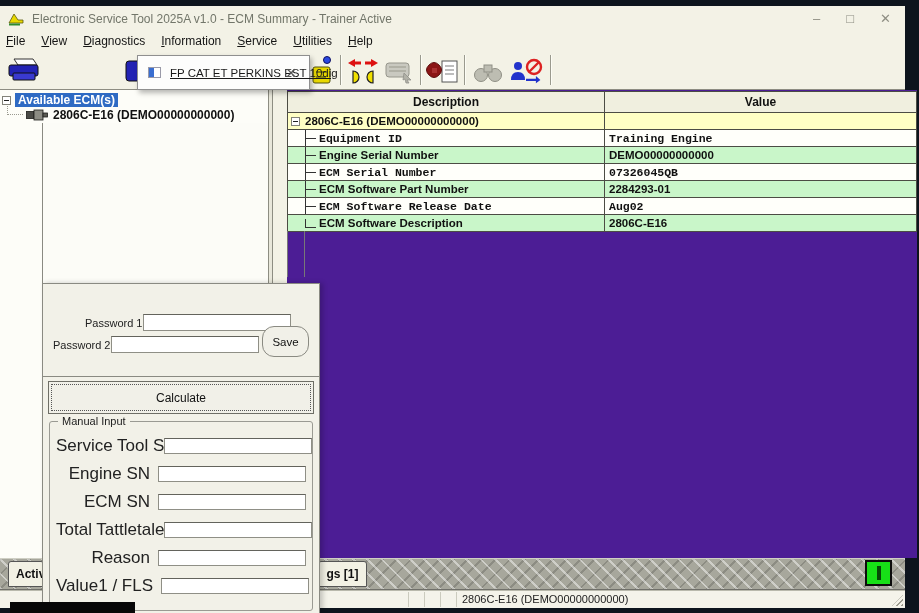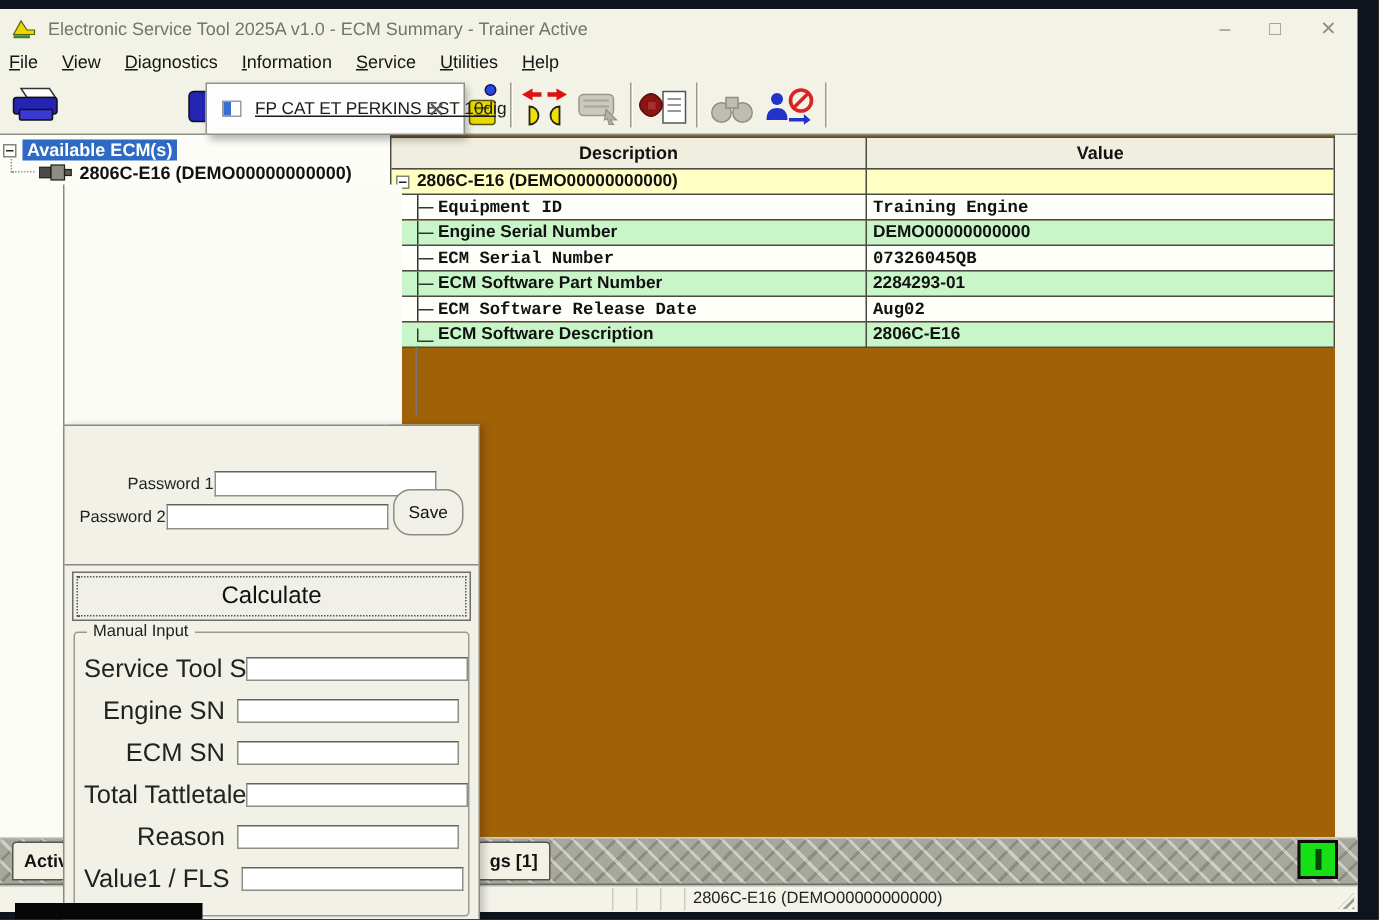--- a/index.html
+++ b/index.html
@@ -32,21 +32,21 @@
   .expander{width:9px;height:9px;border:1px solid#838379;background:#fff;position:relative;flex:none;}
   .expander::after{content:"";position:absolute;left:1px;right:1px;top:3px;height:1px;background:#222;}
   .tree-root-label{background:#2e6ac3;color:#fff;font-weight:bold;font-size:12px;padding:0 3px;line-height:14px;}
   .tree-elbow{position:absolute;left:7px;top:16px;width:16px;height:9px;border-left:1px dotted #9a9a90;border-bottom:1px dotted #9a9a90;}
   .tree-child{position:absolute;left:26px;top:18px;display:flex;align-items:center;gap:5px;}
   .tree-child-label{font-weight:bold;font-size:12px;color:#111;}
 
   .splitter{position:absolute;left:268px;top:84px;width:5px;height:468px;background:#e8e7da;border-left:1px solid #8d8d82;border-right:1px solid #8d8d82;}
 
   
-  .main-panel{position:absolute;left:260px;top:84px;width:630px;height:468px;background:#a16207;}
+  .main-panel{position:absolute;left:287px;top:84px;width:630px;height:468px;background:#4c1d95;}
   .grid{position:absolute;left:0;top:1px;width:630px;border:1px solid #4c4c44;border-bottom:none;}
   .grid-head{display:flex;height:21px;background:#f0efdf;font-weight:bold;font-size:12px;color:#111;}
   .gh-cell{display:flex;align-items:center;justify-content:center;border-right:1px solid #4c4c44;border-bottom:1px solid #4c4c44;}
   .gh-desc{width:317px;} .gh-val{flex:1;border-right:none;}
   .trow{display:flex;height:17px;font-weight:bold;font-size:11.5px;color:#111;}
   .td-desc{width:317px;border-right:1px solid #4c4c44;border-bottom:1px solid #4c4c44;display:flex;align-items:center;overflow:hidden;}
   .td-val{flex:1;border-bottom:1px solid #4c4c44;display:flex;align-items:center;padding-left:4px;overflow:hidden;}
   .trow.group{background:#ffffc4;}
   .trow.w{background:#fffffa;font-family:Liberation Mono, monospace;} .trow.g{background:#c9f6c9;}
   .trow.group .td-desc{padding-left:3px;gap:5px;}
@@ -95,21 +95,21 @@
   .pw-area{position:relative;height:92px;}
   .pw-row{position:absolute;left:10px;display:flex;align-items:center;}
   .pw-row1{top:30px;padding-left:32px;} .pw-row2{top:52px;}
   .pw-label{width:58px;font-size:11px;color:#222;}
   .pw-input{width:148px;height:17px;border:1px solid #8f8f86;border-top-color:#63635c;background:#fff;font-size:11px;padding:0 2px;outline:none;}
   .save-btn{position:absolute;right:10px;top:42px;width:47px;height:31px;background:#f1f0e8;border:1px solid #8a8a82;
     border-radius:12px;font-size:11.5px;color:#111;font-family:"Liberation Sans",sans-serif;}
 
   .calc-area{border-top:1px solid #8a8a82;height:42px;padding:4px 5px;}
   .calc-btn{width:100%;height:100%;background:#f1f0e8;border:1px solid #6e6e66;outline:1px dotted #555;outline-offset:-4px;
-    font-size:16px;color:#111;font-family:"Liberation Sans",sans-serif;}
+    font-size:12px;color:#111;font-family:"Liberation Sans",sans-serif;}
 
   .manual-group{position:relative;margin:3px 6px 0 6px;height:190px;border:1px solid #9a9a93;border-radius:3px;padding-top:14px;}
   .mg-legend{position:absolute;left:8px;top:-7px;background:#f2f1e8;padding:0 4px;font-size:11px;color:#222;}
   .mg-row{display:flex;align-items:center;margin:0 6px 8px 6px;}
   .mg-label{width:100px;text-align:right;margin-right:8px;font-size:17px;color:#222;white-space:nowrap;}
   .mg-input{flex:1;height:16px;border:1px solid #8f8f86;border-top-color:#63635c;background:#fff;font-size:11px;padding:0 2px;outline:none;}
 
   .black-patch{position:absolute;left:10px;top:602px;width:125px;height:11px;background:#070707;z-index:40;}
 
   

